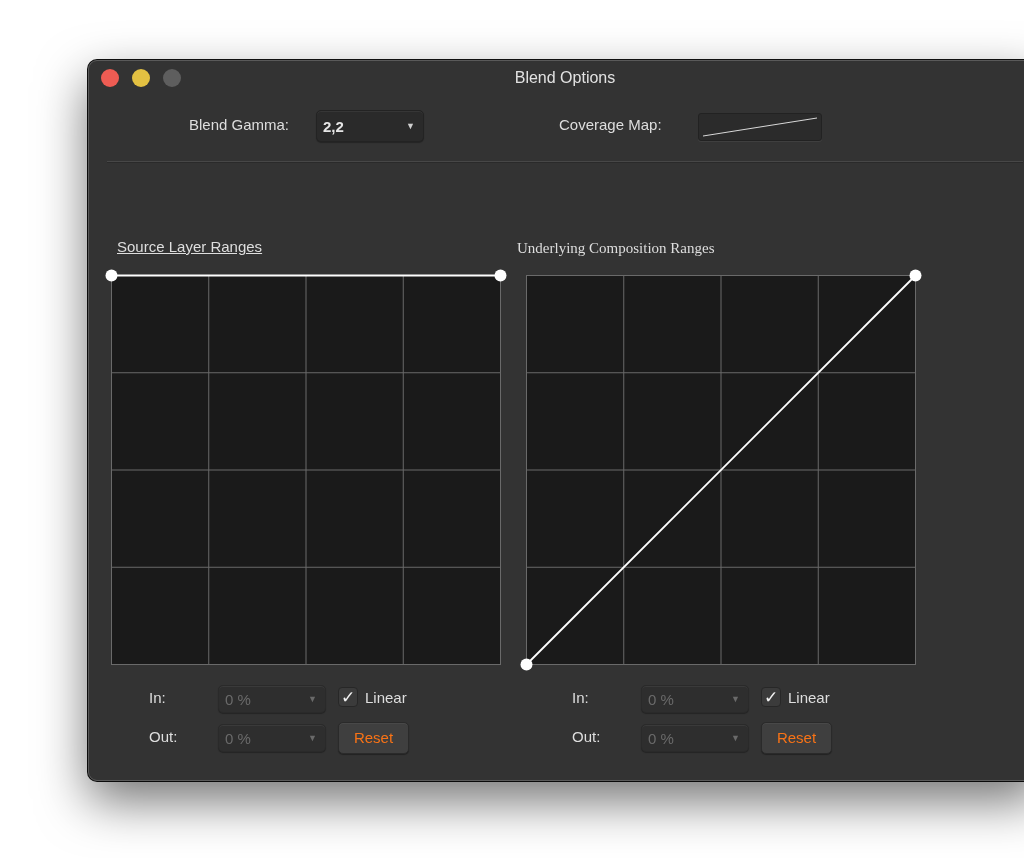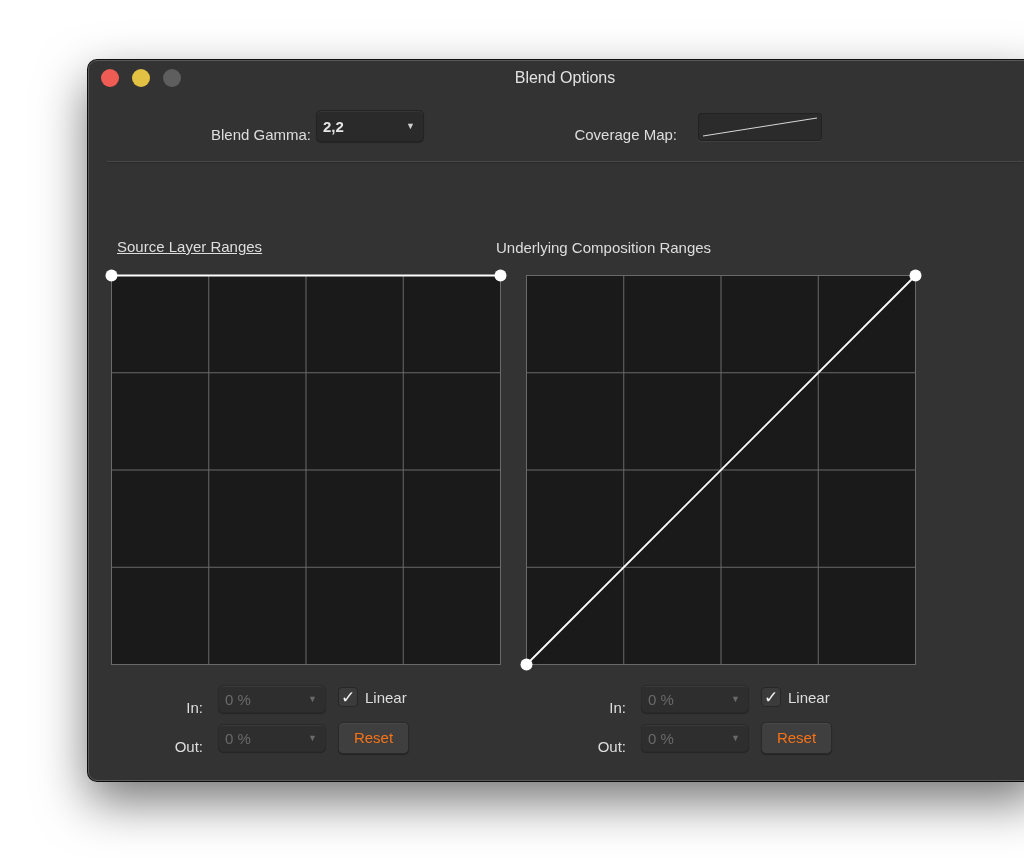--- a/index.html
+++ b/index.html
@@ -17,21 +17,21 @@
   }
   .traffic { position:absolute; top:8px; width:18px; height:18px; border-radius:50%; }
   .tl-close { left:12px; background:#ee5c53; }
   .tl-min { left:43px; background:#e3c142; }
   .tl-max { left:74px; background:#5e5e5e; }
   .title {
     position:absolute; left:0; right:0; top:8px; text-align:center;
     color:#e2e2e2; font-size:16px; line-height:18px;
   }
   .label { position:absolute; color:#dedede; font-size:15px; line-height:18px; white-space:nowrap; }
-  .label.right { text-align:right;margin-top:10px; }
+  .label.right { text-align:left; }
   .popup {
     position:absolute; box-sizing:border-box;
     background:#2a2a2a; border:1px solid #232323; border-radius:5px;
     box-shadow: 0 1px 0 rgba(255,255,255,0.06) inset, 0 1px 1px rgba(0,0,0,0.3);
     color:#e6e6e6; font-size:15px;
   }
   .popup .val { position:absolute; left:6px; top:50%; transform:translateY(-50%); }
   .popup .arrow { position:absolute; right:8px; top:50%; transform:translateY(-50%); font-size:9px; color:#cfcfcf; }
   .popup.disabled { background:#2e2e2e; border-color:#2a2a2a; }
   .popup.disabled .val { color:#6a6a6a; }
@@ -65,32 +65,32 @@
   <div class="traffic tl-min"></div>
   <div class="traffic tl-max"></div>
   <div class="title">Blend Options</div>
 
   <div class="label right" style="left:100px; top:55px; width:122px;">Blend Gamma:</div>
   <div class="popup" style="left:227px; top:49px; width:108px; height:32px;font-weight:bold;">
     <span class="val">2,2</span>
     <span class="arrow">▼</span>
   </div>
 
-  <div class="label right" style="left:456px; top:55px; width:132px;">Coverage Map:</div>
+  <div class="label right" style="left:470px; top:55px; width:132px;">Coverage Map:</div>
   <div class="coverage" style="left:609px; top:52px; width:124px; height:28px;">
     <svg width="122" height="26">
       <line x1="4" y1="22" x2="118" y2="4" stroke="#d8d8d8" stroke-width="1"></line>
     </svg>
   </div>
 
   <div class="separator"></div>
 
 
   <div class="label" style="left:28px; top:177px;text-decoration:underline;">Source Layer Ranges</div>
-  <div class="label" style="left:407px; top:178px;">Underlying Composition Ranges</div>
+  <div class="label" style="left:428px; top:178px;font-family:Liberation Serif, serif;">Underlying Composition Ranges</div>
 
   <div class="grid-wrap" style="left:22px; top:214px;">
     <svg id="graph-source" width="390" height="390">
         <rect x="0.5" y="0.5" width="389" height="389" fill="#1a1a1a" stroke="#6a6a6a"></rect>
         <line x1="97.75" x2="97.75" y1="0.5" y2="389.5" stroke="#6a6a6a" stroke-width="1"></line>
         <line y1="97.75" y2="97.75" x1="0.5" x2="389.5" stroke="#6a6a6a" stroke-width="1"></line>
         <line x1="195" x2="195" y1="0.5" y2="389.5" stroke="#6a6a6a" stroke-width="1"></line>
         <line y1="195" y2="195" x1="0.5" x2="389.5" stroke="#6a6a6a" stroke-width="1"></line>
         <line x1="292.25" x2="292.25" y1="0.5" y2="389.5" stroke="#6a6a6a" stroke-width="1"></line>
         <line y1="292.25" y2="292.25" x1="0.5" x2="389.5" stroke="#6a6a6a" stroke-width="1"></line>

